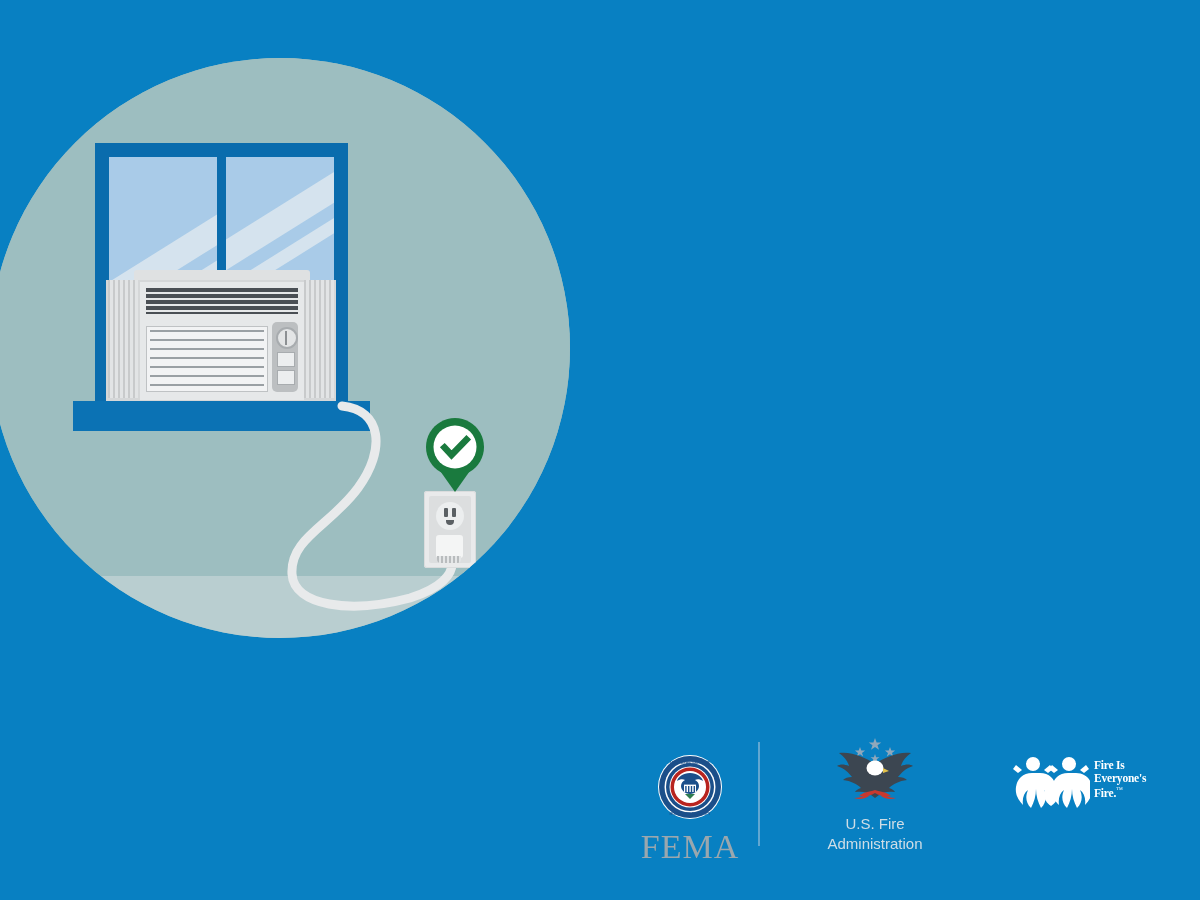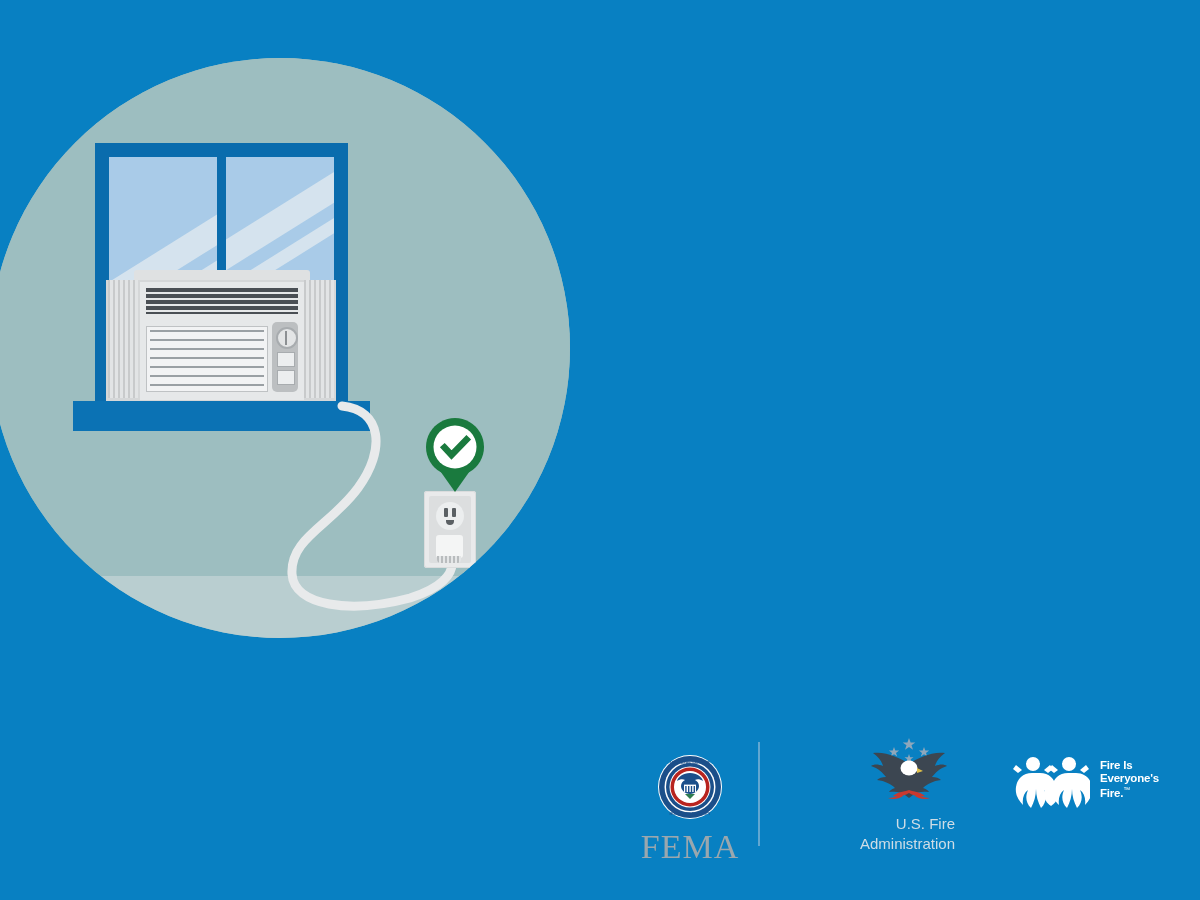--- a/index.html
+++ b/index.html
@@ -101,26 +101,26 @@
   }
 
   
   .footer{position:absolute;left:600px;top:735px;width:570px;height:125px;}
   .fema{position:absolute;left:25px;top:19px;width:130px;text-align:center;}
   .fema-word{
     margin-top:4px;font-family:"Liberation Serif", serif;font-size:34px;
     letter-spacing:1px;color:#9aa7ae;font-weight:400;line-height:38px;
   }
   .divider{position:absolute;left:158px;top:7px;width:2px;height:104px;background:#7fb4d6;opacity:.75;}
-  .usfa{position:absolute;left:195px;top:2px;width:160px;text-align:right;}
+  .usfa{position:absolute;left:195px;top:2px;width:160px;text-align:center;}
   .usfa-txt{font-size:15px;line-height:18px;color:#cfdde6;margin-top:2px;}
   .feif{position:absolute;left:412px;top:18px;width:150px;height:60px;}
   .feif-txt{
-    position:absolute;left:88px;top:6px;color:#ffffff;font-weight:700;
-    font-size:11.5px;line-height:12.5px;letter-spacing:-0.2px;
+    position:absolute;left:82px;top:6px;color:#ffffff;font-weight:700;
+    font-size:11.5px;line-height:12.5px;letter-spacing:-0.2px;font-family:Liberation Serif, serif;
   }
   .feif-txt .tm{font-size:7px;vertical-align:super;font-weight:400;}
 </style>
 </head>
 <body>
 
 <div class="poster">
 
   <div class="illus">
     <div class="circle-clip">

